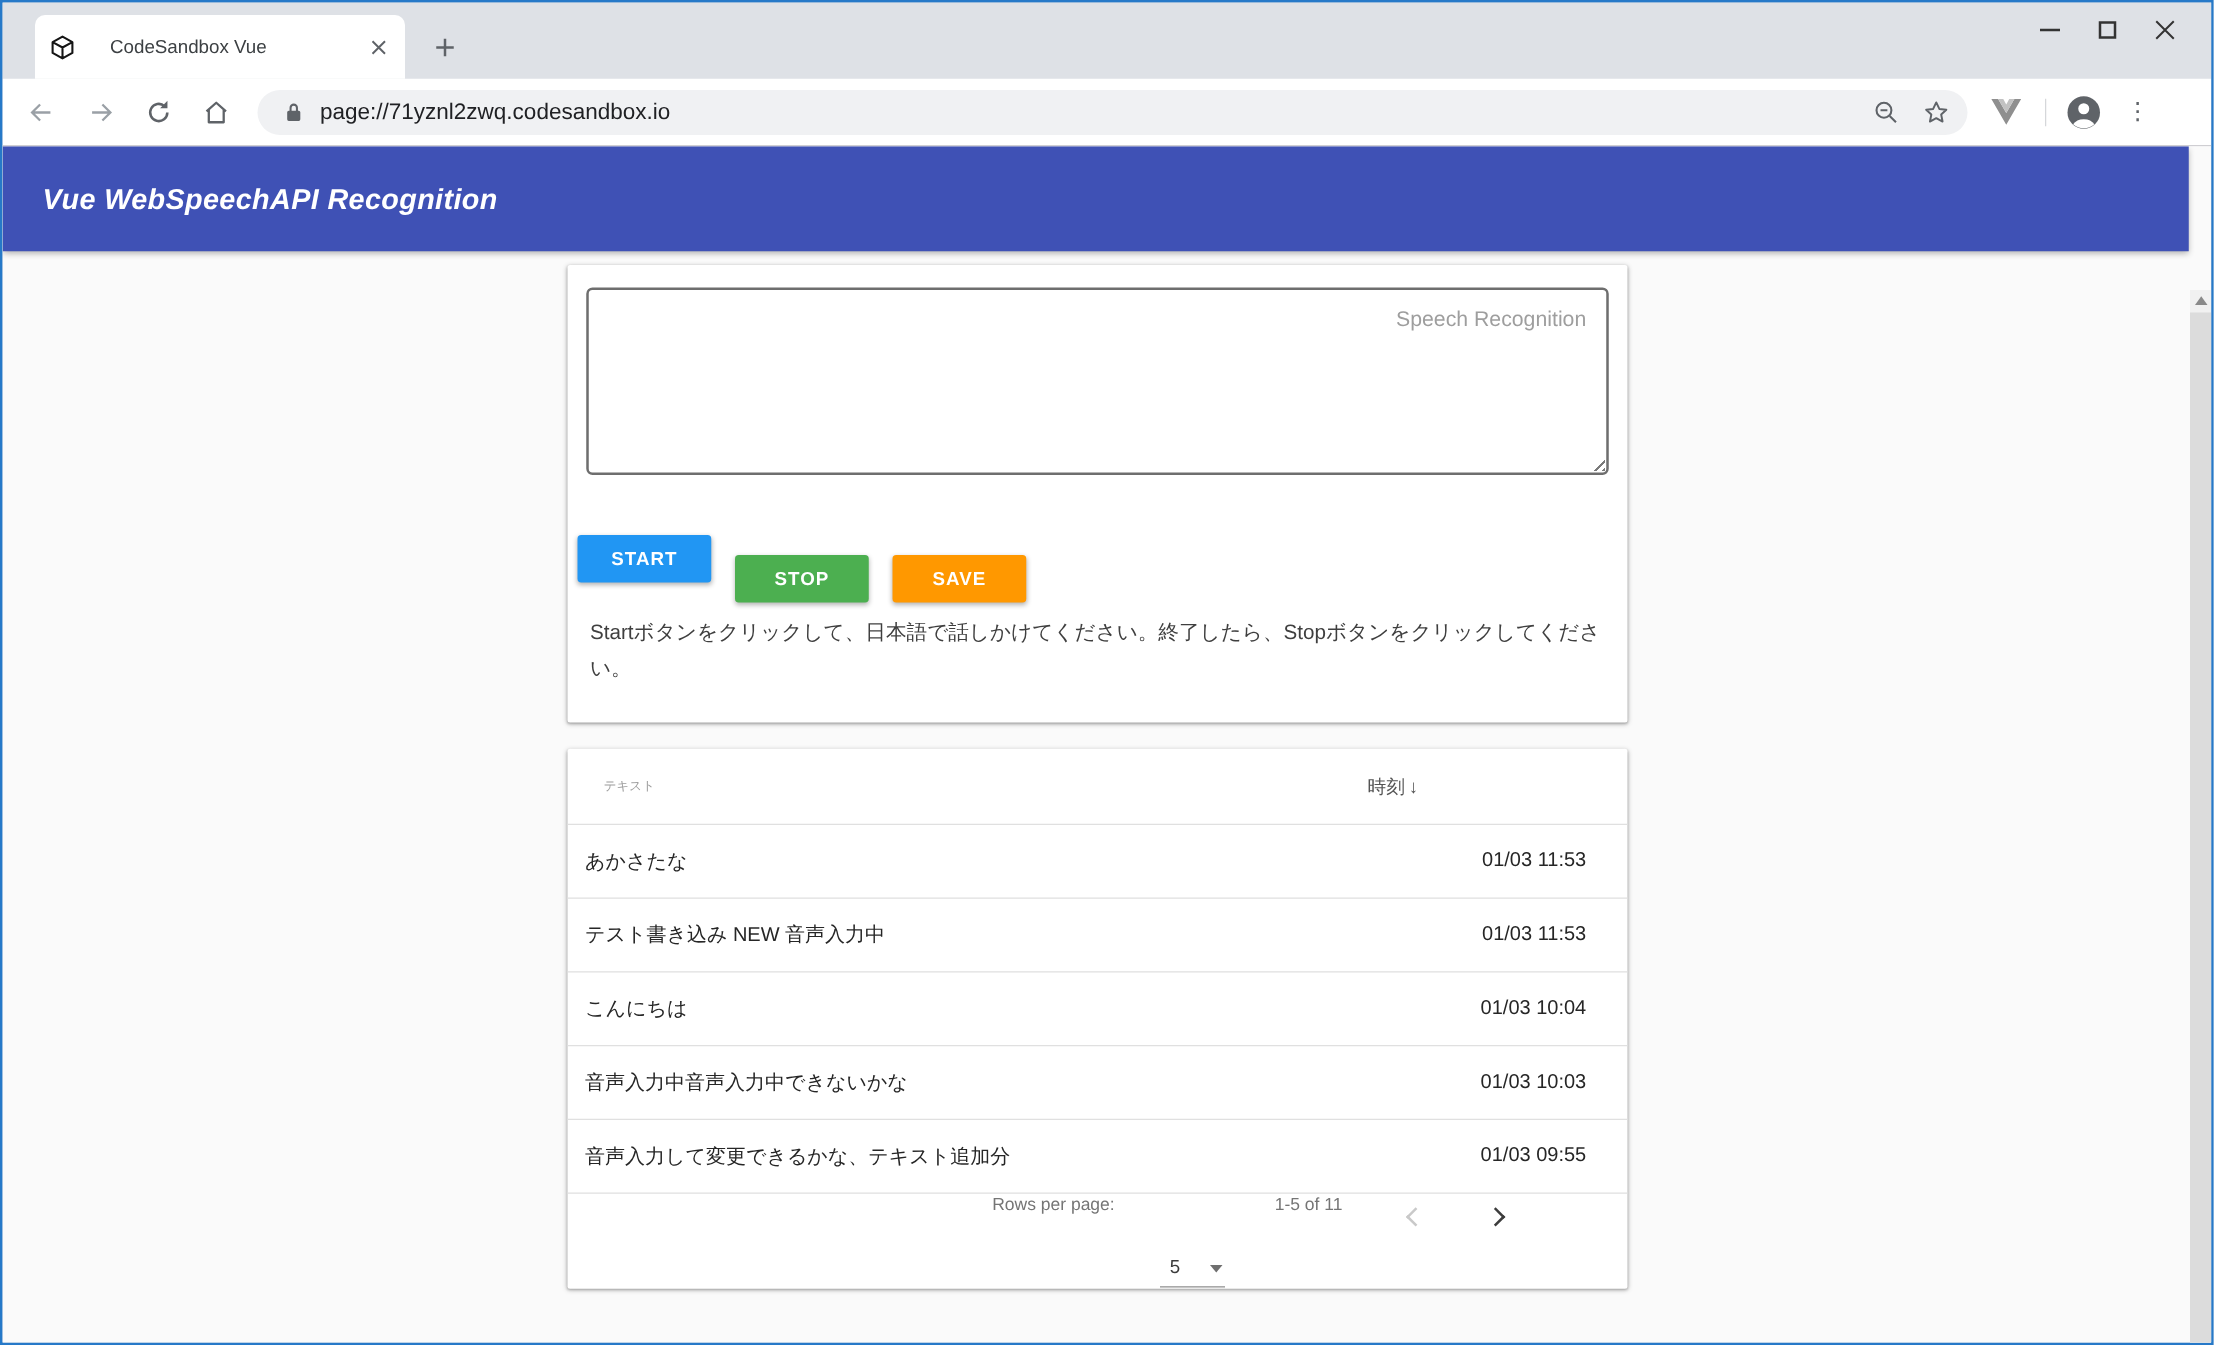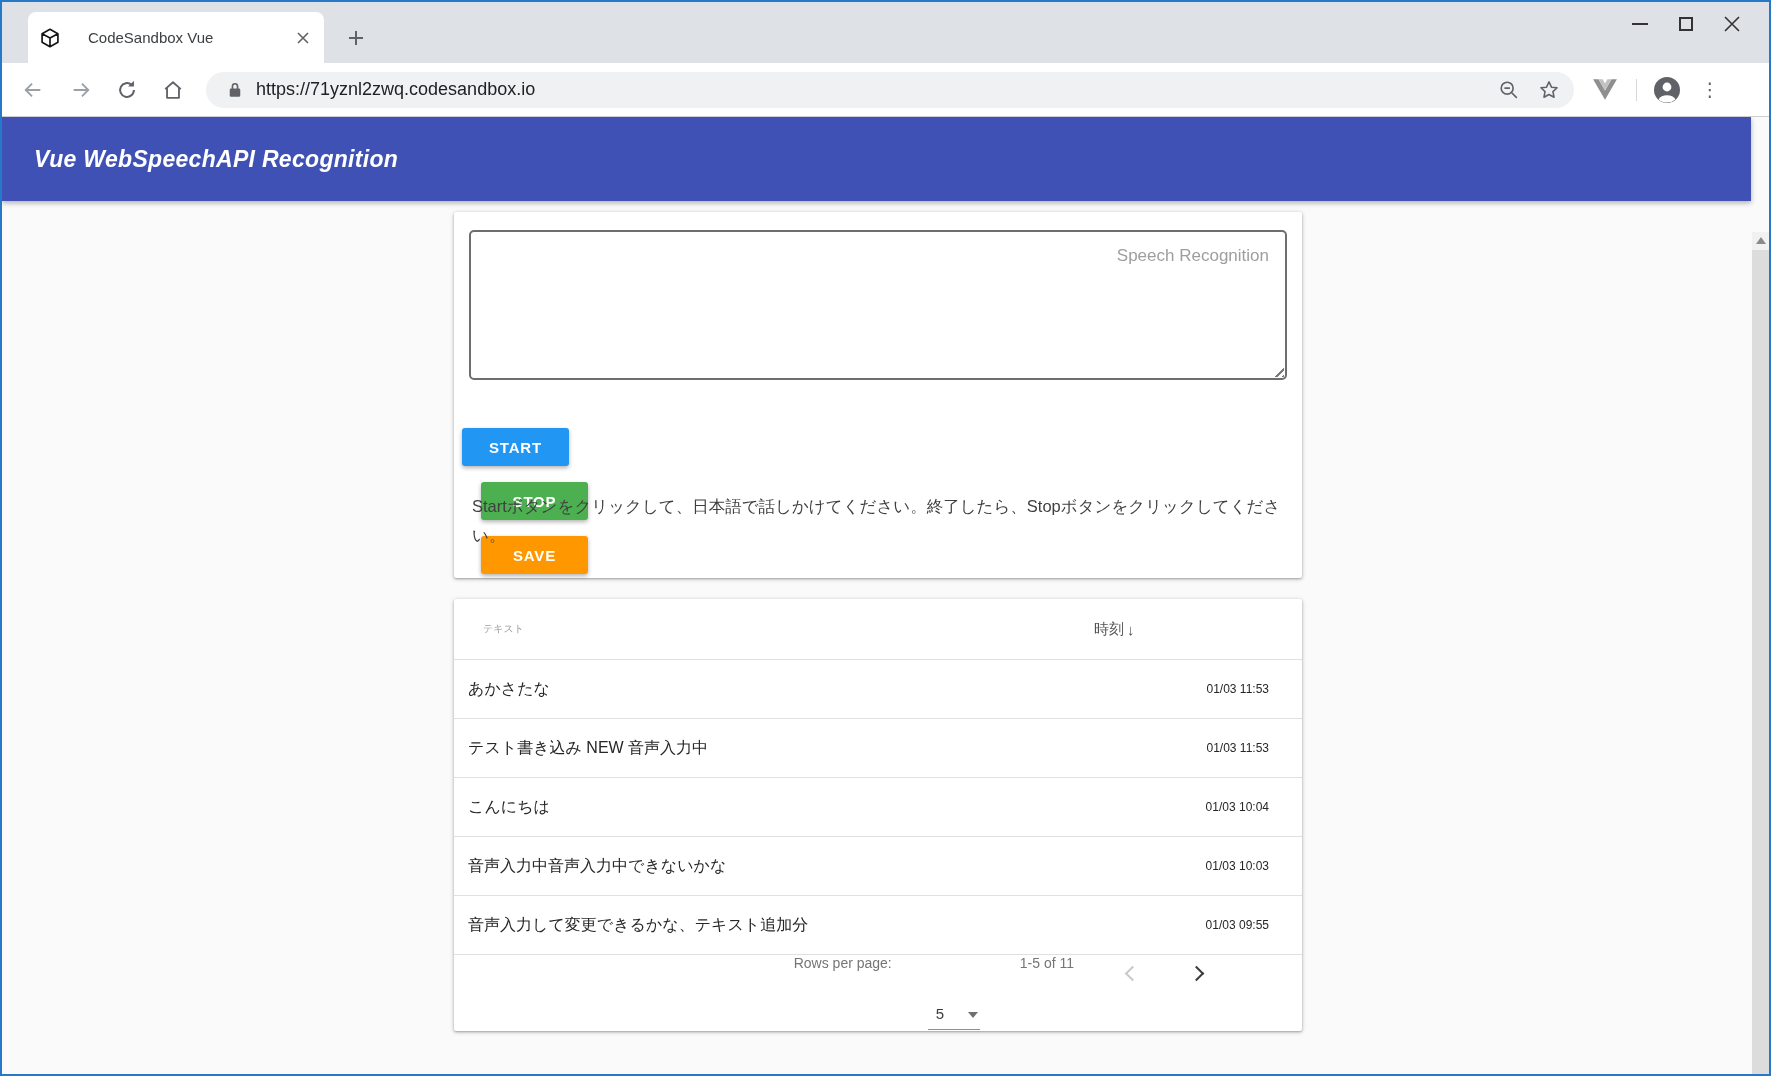--- a/index.html
+++ b/index.html
@@ -53,37 +53,37 @@
   .card2 { top:482px; height:432px; }
 
   .speech-ta { position:absolute; left:15px; top:18px; width:818px; height:150px; resize:none;
                border:2px solid #6e6e6e; border-radius:5px; padding:14px 16px; font-size:17px;
                font-family:"Liberation Sans","DejaVu Sans",sans-serif; color:#212121; background:#fff; outline:none;text-align:right; }
   .speech-ta::placeholder { color:#9e9e9e; }
   .ta-grip { position:absolute; left:817px; top:152px; width:13px; height:13px; pointer-events:none;
              background:repeating-linear-gradient(135deg, transparent 0 3px, #7a7a7a 3px 4.5px);
              clip-path:polygon(100% 0, 100% 100%, 0 100%); }
 
-  .btn-row { position:absolute; left:8px; top:216px; display:flex;flex-direction:column; }
+  .btn-row { position:absolute; left:8px; top:216px; display:flex; }
   .btn { width:107px; height:38px; border:none; border-radius:3px; color:#fff; font-weight:bold;
          font-size:15px; letter-spacing:.8px; box-shadow:0 2px 4px rgba(0,0,0,.3);
          font-family:"Liberation Sans","DejaVu Sans",sans-serif; }
   .btn + .btn { margin-left:19px;margin-top:16px; }
 
   .instructions { position:absolute; left:18px; top:280px; width:818px; font-size:16.5px;
                   color:#3f3f3f; line-height:1.75; }
 
   
   .thead { display:flex; align-items:center; height:60px; }
   .th-text { flex:1; padding-left:29px; font-size:10px; color:#9e9e9e; }
   .th-time { width:208px; font-size:15px; color:#545454; display:flex; align-items:center; }
   .sort-arrow { margin-left:3px; font-size:15px; color:#545454; }
   .trow { display:flex; align-items:center; height:59px; border-top:1px solid #e0e0e0; }
   .td-text { flex:1; padding-left:14px; font-size:16px; color:#262626; }
-  .td-time { width:208px; padding-right:33px; text-align:right; font-size:12px; color:#262626; }
+  .td-time { width:208px; padding-right:33px; text-align:right; font-size:16px; color:#262626; }
   .tfooter { display:flex; height:76px; border-top:1px solid #e0e0e0;
              justify-content:flex-end; padding-right:88px; font-size:14px; color:#757575; }
   .rpp-select { margin-left:36px; width:52px; display:flex; align-items:flex-end;
                 border-bottom:1px solid #8f8f8f; padding-bottom:7px; position:relative; }
   .rpp-value { font-size:15px; color:#3c3c3c; margin-left:8px; flex:1; }
   .caret { width:0; height:0; border-left:5px solid transparent; border-right:5px solid transparent;
            border-top:6px solid #6f6f6f; margin-bottom:4px; margin-right:2px; }
   .range { margin-left:40px; }
   .pg-btn { width:36px; height:36px; display:flex; align-items:center; justify-content:center; }
   .pg-prev { margin-left:40px; } .pg-next { margin-left:28px; }
@@ -157,21 +157,21 @@
     </span>
     <span class="nav-ic nav-home">
       <svg width="22" height="22" viewBox="0 0 24 24">
         <path fill="none" stroke="#5f6368" stroke-width="2" stroke-linejoin="round" d="M3.5 11 L12 3.5 L20.5 11 M5.5 9.5 V20.5 H18.5 V9.5"></path>
       </svg>
     </span>
     <div class="omnibox">
       <svg class="lock" viewBox="0 0 24 24">
         <path fill="#5f6368" d="M12 2.5 a4.5 4.5 0 0 0 -4.5 4.5 v3 h-0.8 a1.7 1.7 0 0 0 -1.7 1.7 v7.6 a1.7 1.7 0 0 0 1.7 1.7 h10.6 a1.7 1.7 0 0 0 1.7 -1.7 v-7.6 a1.7 1.7 0 0 0 -1.7 -1.7 h-0.8 v-3 a4.5 4.5 0 0 0 -4.5 -4.5 z m0 2.2 a2.3 2.3 0 0 1 2.3 2.3 v3 h-4.6 v-3 a2.3 2.3 0 0 1 2.3 -2.3 z"></path>
       </svg>
-      <span class="url">https://71yznl2zwq.codesandbox.io</span>
+      <span class="url">page://71yznl2zwq.codesandbox.io</span>
       <span class="box-ic">
         <svg width="22" height="22" viewBox="0 0 24 24">
           <circle cx="10" cy="10" r="6.5" fill="none" stroke="#5f6368" stroke-width="1.8"></circle>
           <path stroke="#5f6368" stroke-width="1.8" d="M7 10 H13 M15 15 L20.5 20.5"></path>
         </svg>
       </span>
       <span class="box-ic">
         <svg width="22" height="22" viewBox="0 0 24 24">
           <path fill="none" stroke="#5f6368" stroke-width="1.7" stroke-linejoin="round" d="M12 3.2 L14.7 8.9 L20.8 9.6 L16.3 13.8 L17.5 19.9 L12 16.9 L6.5 19.9 L7.7 13.8 L3.2 9.6 L9.3 8.9 Z"></path>
         </svg>

